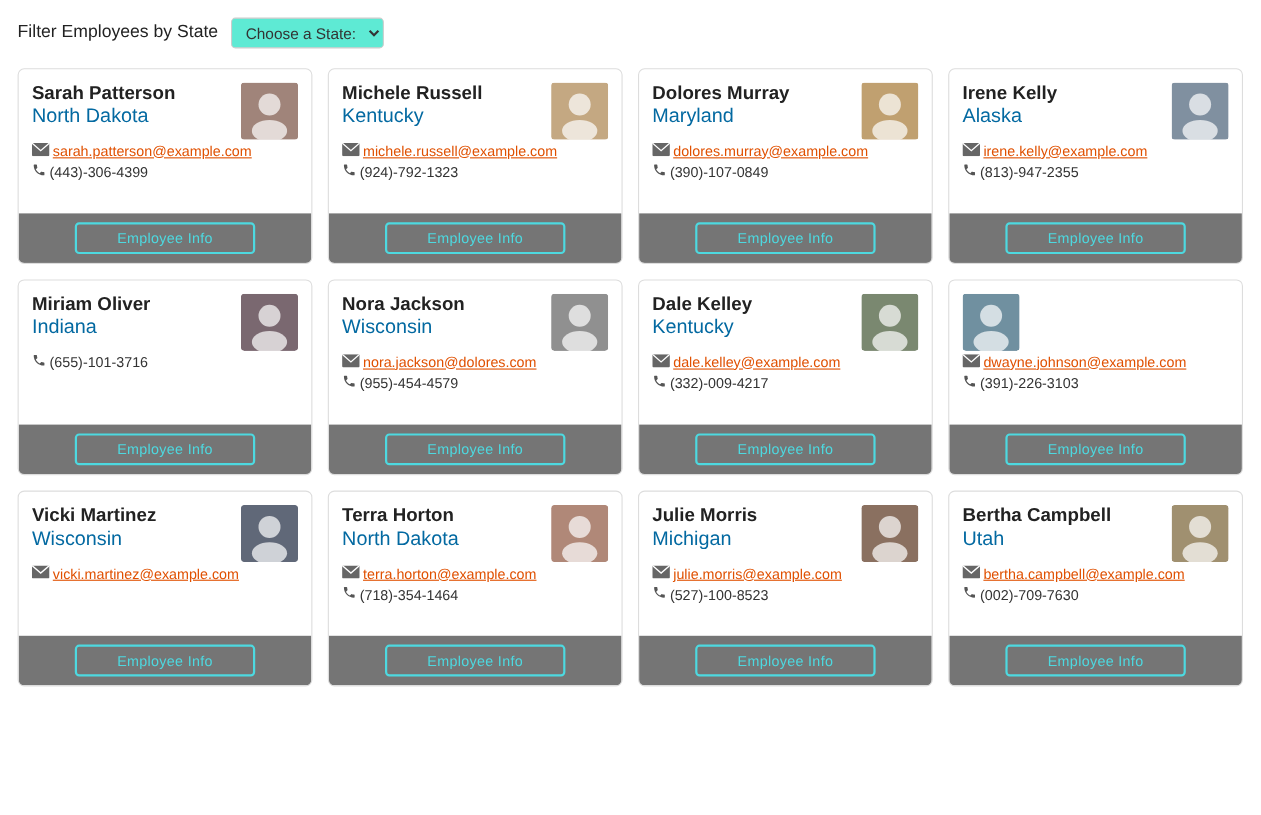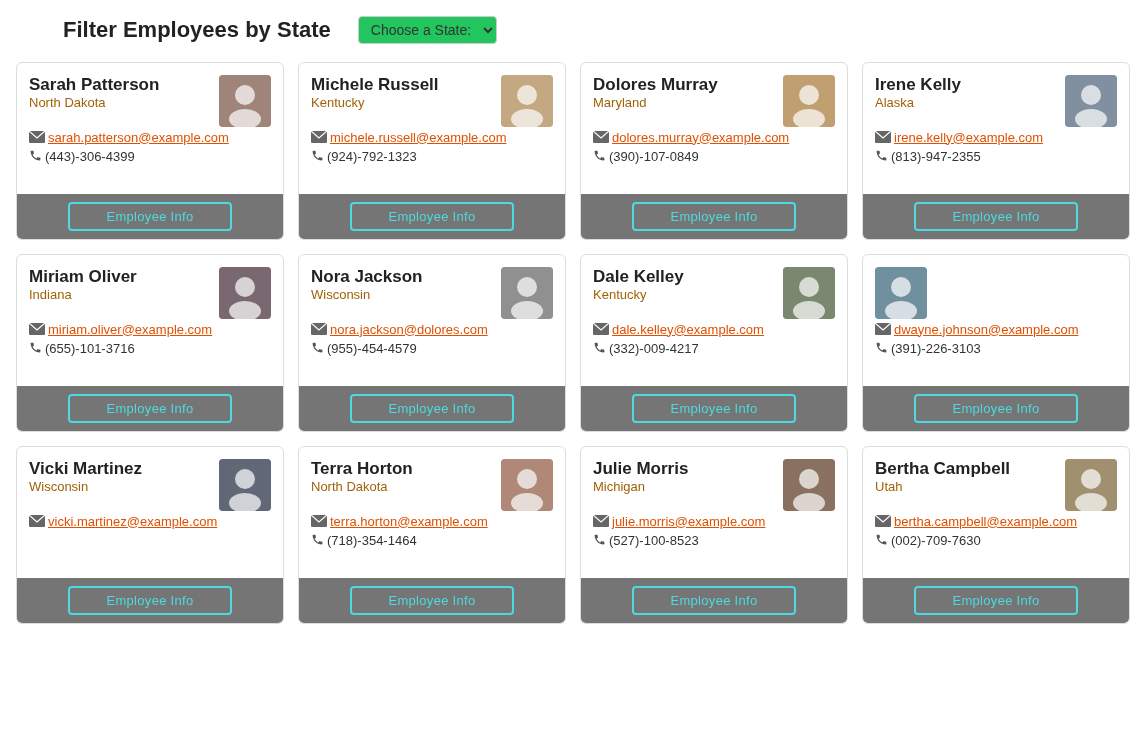--- a/index.html
+++ b/index.html
@@ -9,34 +9,32 @@
       padding: 16px;
       color: #333;
     }
     .filter-bar {
       display: flex;
       align-items: center;
       gap: 12px;
       margin-bottom: 18px;
     }
     .filter-title {
-      font-size: 22px;
-      font-weight: bold;
+      font-size: 16px;
+      font-weight: normal;
       color: #222;
-      margin-left: 47px;
     }
     .state-select {
       padding: 4px 8px;
       font-size: 14px;
       border: 1px solid #ccc;
       border-radius: 4px;
-      background: #22c55e;
+      background: #5eead4;
       cursor: pointer;
       color: #333;
-      margin-left: 15px;
     }
     .grid {
       display: grid;
       grid-template-columns: repeat(4, 1fr);
       gap: 14px;
     }
     .card {
       border: 1px solid #ddd;
       border-radius: 6px;
       overflow: hidden;
@@ -55,22 +53,22 @@
       align-items: flex-start;
       margin-bottom: 2px;
     }
     .card-name {
       font-size: 17px;
       font-weight: bold;
       color: #222;
       line-height: 1.2;
     }
     .card-state {
-      color: #a16207;
-      font-size: 13px;
+      color: #0369a1;
+      font-size: 18px;
       margin-bottom: 6px;
     }
     .card-email {
       color: #e05000;
       font-size: 13px;
       margin-bottom: 2px;
       text-decoration: underline;
     }
     .card-phone {
       font-size: 13px;
@@ -284,29 +282,20 @@
           <div class="card-state">Indiana</div>
         </div>
         <div class="avatar-svg">
           <svg class="avatar-svg" viewBox="0 0 52 52" xmlns="http://www.w3.org/2000/svg">
     <rect width="52" height="52" fill="#7a6870"></rect>
     <circle cx="26" cy="20" r="10" fill="rgba(255,255,255,0.7)"></circle>
     <ellipse cx="26" cy="44" rx="16" ry="10" fill="rgba(255,255,255,0.7)"></ellipse>
   </svg>
         </div>
       </div>
-      <div class="email-line">
-        <span>
-          <svg width="16" height="12" viewBox="0 0 16 12" xmlns="http://www.w3.org/2000/svg">
-            <rect x="0" y="0" width="16" height="12" rx="1" fill="#666"></rect>
-            <polyline points="0,0 8,7 16,0" fill="none" stroke="#fff" stroke-width="1.2"></polyline>
-          </svg>
-        </span>
-        <span class="card-email">miriam.oliver@example.com</span>
-      </div>
       <div class="phone-line">
         <span>
           <svg width="13" height="13" viewBox="0 0 24 24" xmlns="http://www.w3.org/2000/svg">
             <path d="M6.6 10.8c1.4 2.8 3.8 5.1 6.6 6.6l2.2-2.2c.3-.3.7-.4 1-.2 1.1.4 2.3.6 3.6.6.6 0 1 .4 1 1V20c0 .6-.4 1-1 1C10.6 21 3 13.4 3 4c0-.6.4-1 1-1h3.5c.6 0 1 .4 1 1 0 1.3.2 2.5.6 3.6.1.3 0 .7-.2 1L6.6 10.8z" fill="#555"></path>
           </svg>
         </span>
         <span class="card-phone">(655)-101-3716</span>
       </div>
     </div>
     <div class="card-footer">

